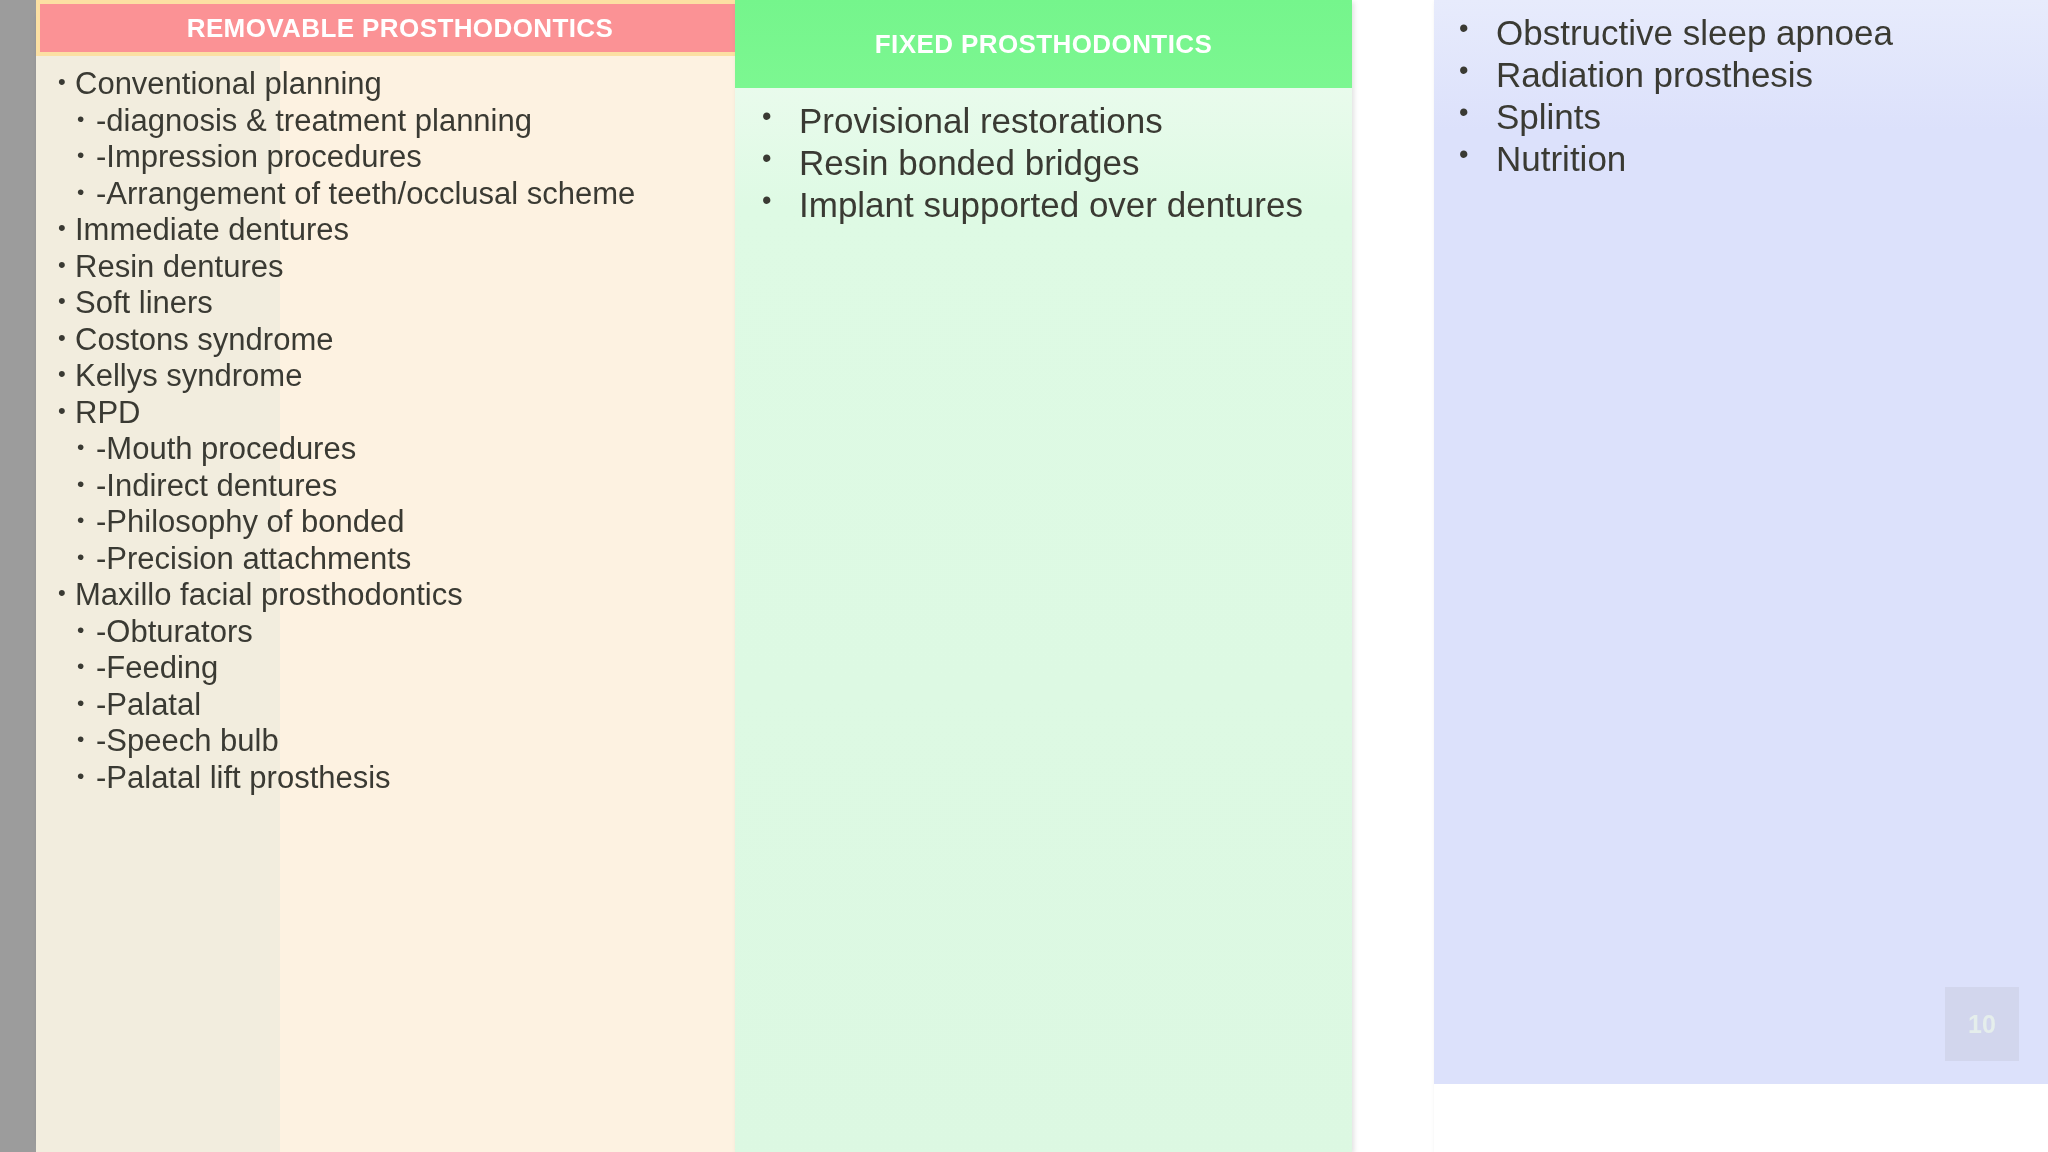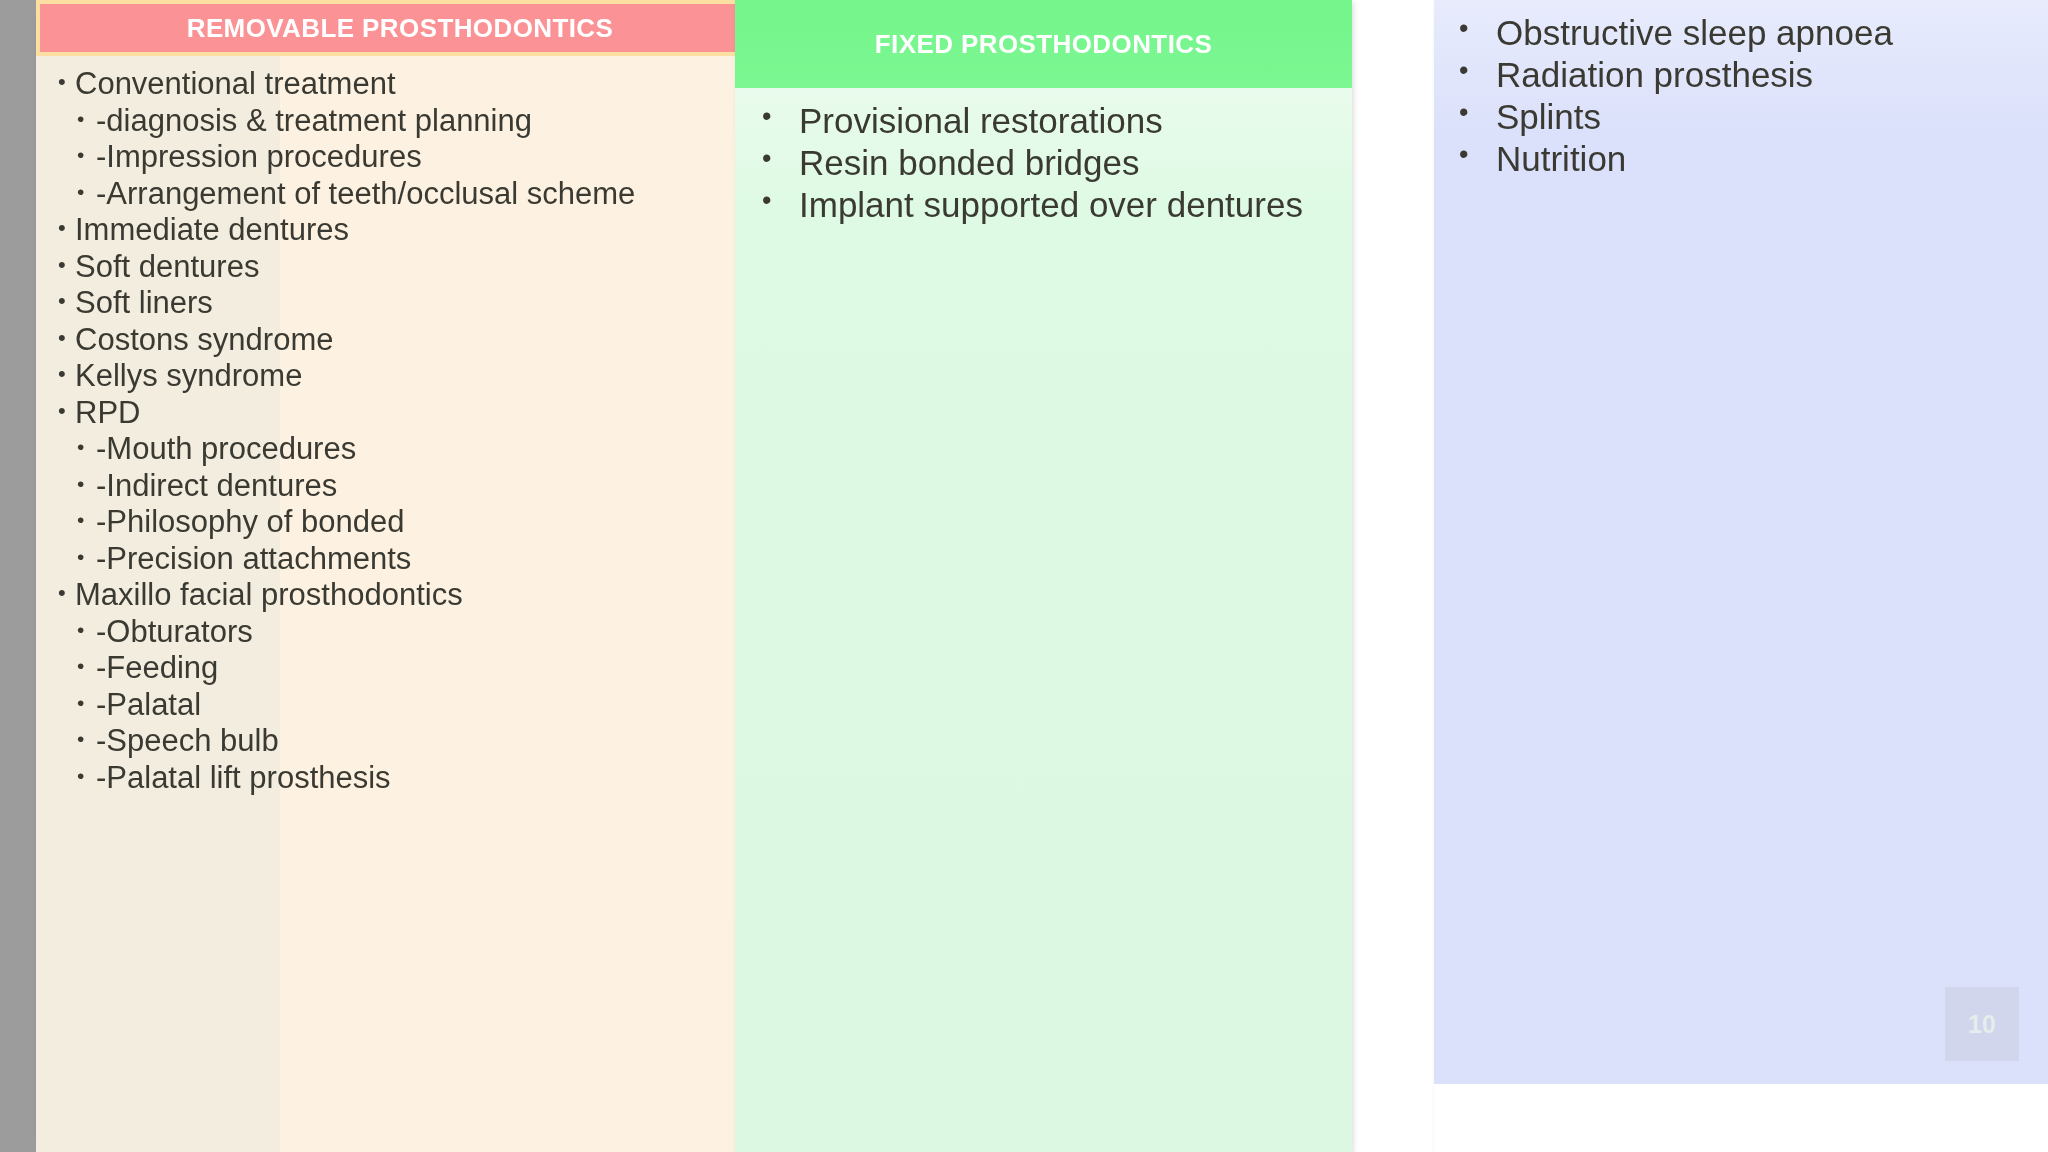--- a/index.html
+++ b/index.html
@@ -194,41 +194,41 @@
 <div id="left-gutter"></div>
 
 <section class="panel" id="panel-removable">
   <div class="panel-header">
     <span>REMOVABLE PROSTHODONTICS</span>
   </div>
   <div class="panel-body">
     <ul class="bullets">
       <li class="bullet lvl1">
         <span class="dot">•</span>
-        <span class="txt">Conventional treatment</span>
+        <span class="txt">Conventional planning</span>
       </li>
       <li class="bullet lvl2">
         <span class="dot">•</span>
         <span class="txt">-diagnosis &amp; treatment planning</span>
       </li>
       <li class="bullet lvl2">
         <span class="dot">•</span>
         <span class="txt">-Impression procedures</span>
       </li>
       <li class="bullet lvl2">
         <span class="dot">•</span>
         <span class="txt">-Arrangement of teeth/occlusal scheme</span>
       </li>
       <li class="bullet lvl1">
         <span class="dot">•</span>
         <span class="txt">Immediate dentures</span>
       </li>
       <li class="bullet lvl1">
         <span class="dot">•</span>
-        <span class="txt">Soft dentures</span>
+        <span class="txt">Resin dentures</span>
       </li>
       <li class="bullet lvl1">
         <span class="dot">•</span>
         <span class="txt">Soft liners</span>
       </li>
       <li class="bullet lvl1">
         <span class="dot">•</span>
         <span class="txt">Costons syndrome</span>
       </li>
       <li class="bullet lvl1">

